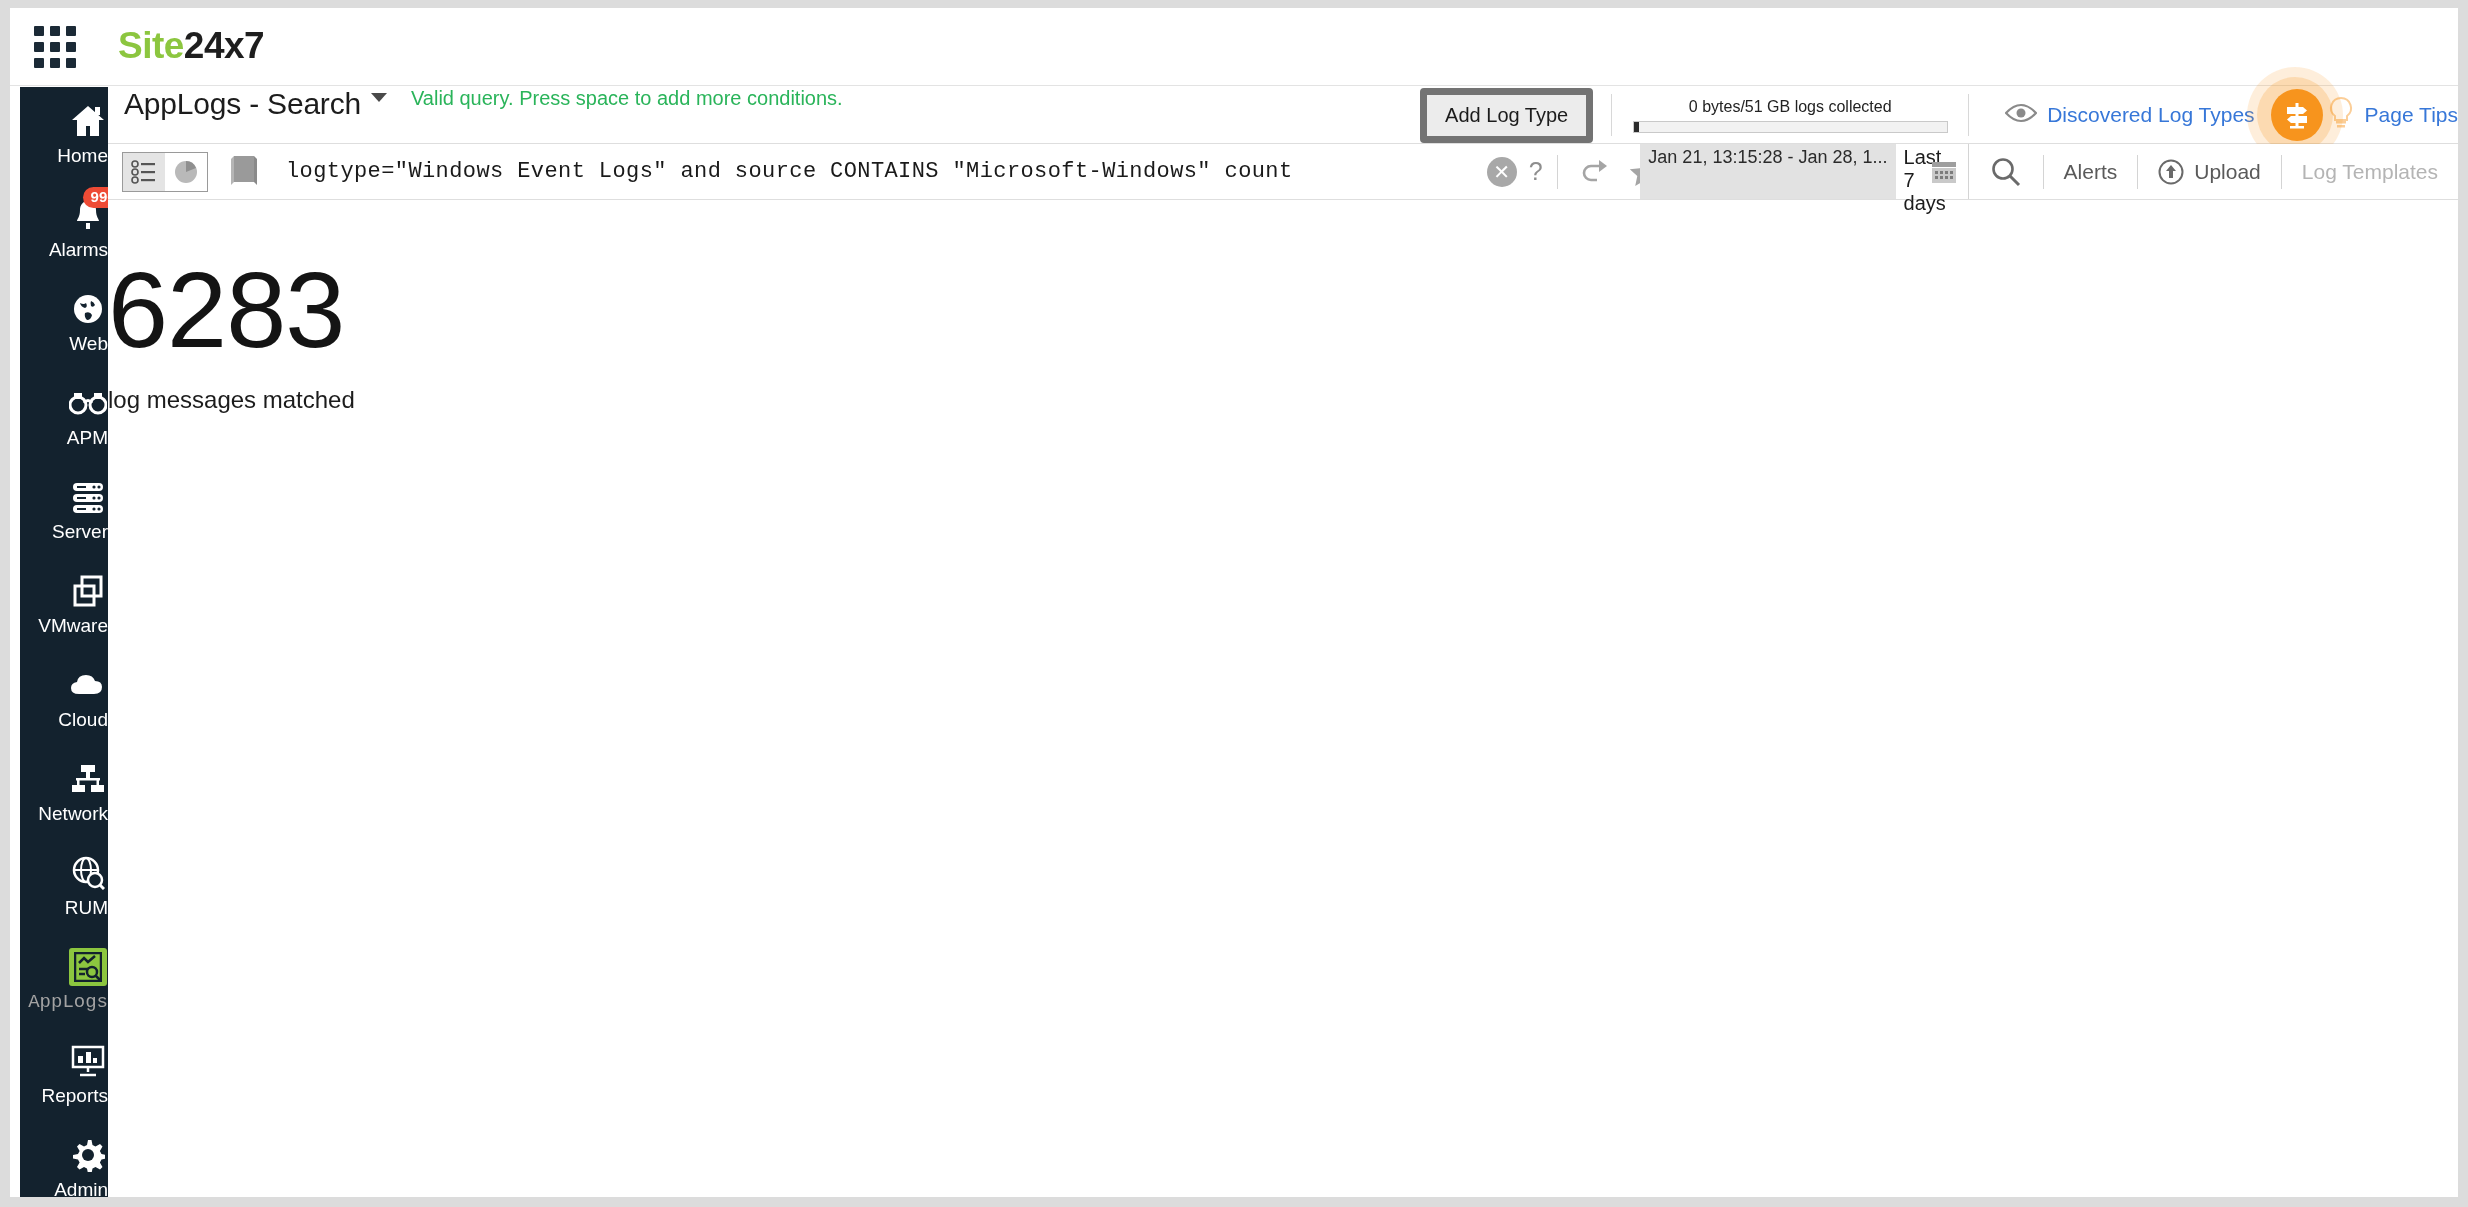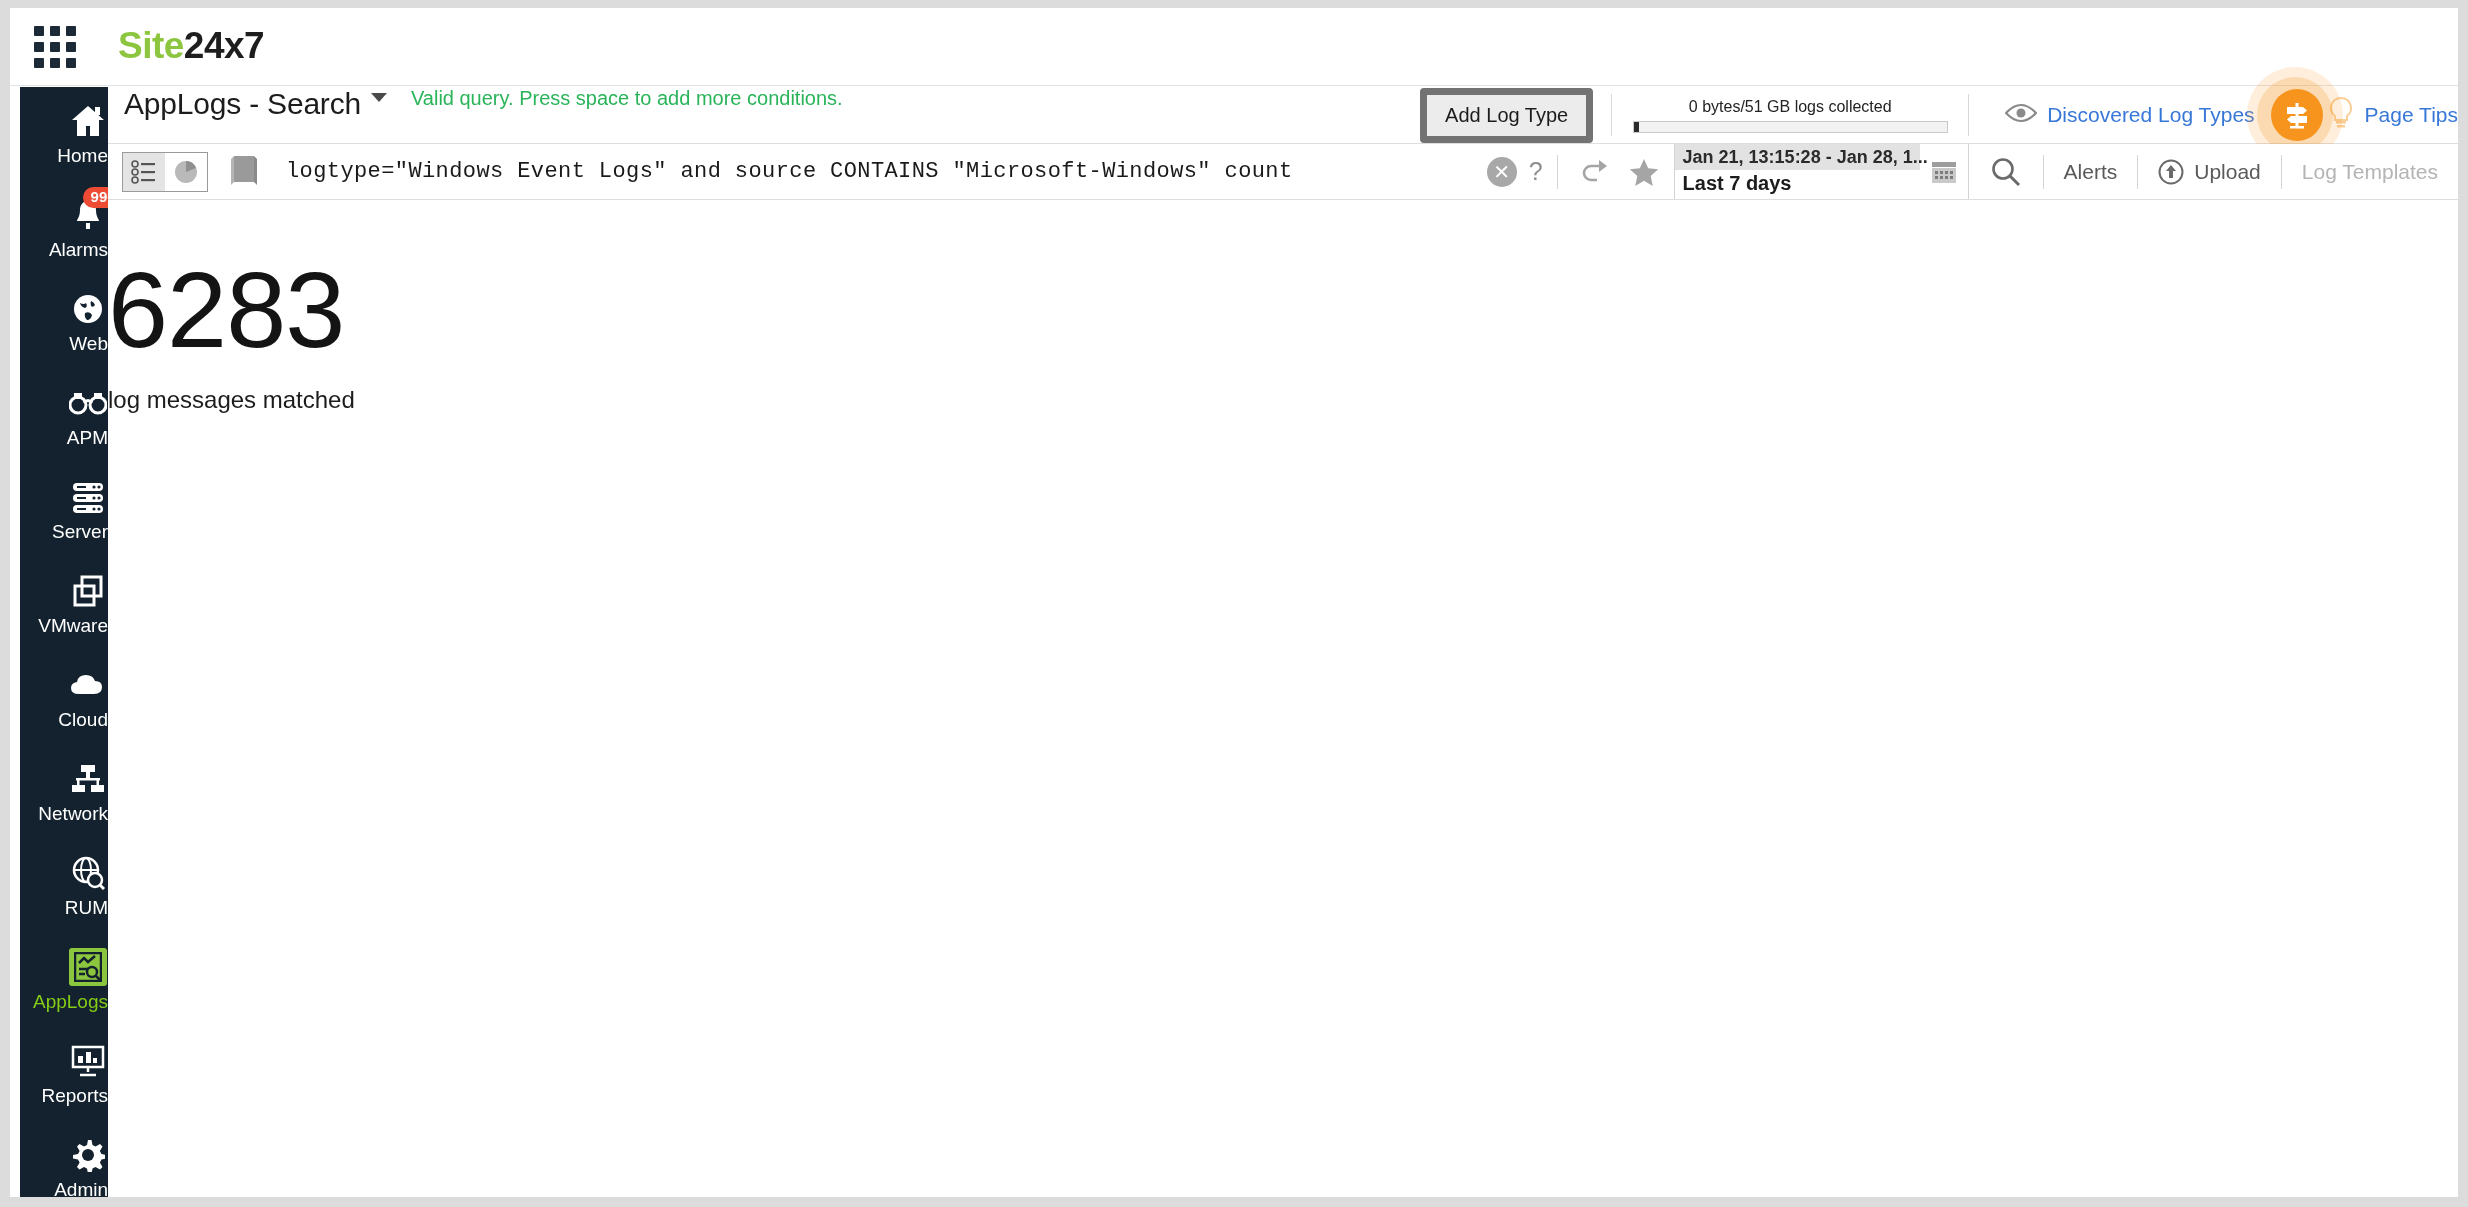--- a/index.html
+++ b/index.html
@@ -55,21 +55,21 @@
     color: #ffffff; cursor: pointer;
   }
   .side-item .ic {
     width: 40px; height: 40px;
     display: flex; align-items: center; justify-content: center;
     margin-bottom: 4px;
     position: relative;
   }
   .side-item .ic svg { display: block; }
   .side-label { font-size: 19px; line-height: 22px; white-space: nowrap; }
-  .side-item.active .side-label { color: #84cc16; }
+  .side-item.active .side-label { color: #a3a3a3; font-family: Liberation Mono, monospace; }
   .side-item.active .ic-box {
     background: #8cc63f; border-radius: 3px;
     width: 38px; height: 38px;
     display: flex; align-items: center; justify-content: center;
   }
   .badge {
     position: absolute; right: -16px; top: -8px;
     background: #ee4b35; color: #fff;
     font-size: 15px; font-weight: bold;
     border-radius: 11px; padding: 2px 8px 3px;
@@ -204,21 +204,21 @@
     font-size: 25px; color: #8e8e8e; margin-left: 12px; cursor: pointer;
   }
   .qsep { width: 1px; height: 34px; background: #d4d4d4; margin: 0 14px; }
   .icon-btn { cursor: pointer; margin: 0 9px; display: flex; align-items: center; }
   .daterange {
     display: flex; align-items: stretch;
     border-left: 1px solid #d4d4d4; border-right: 1px solid #d4d4d4;
     height: 100%; margin-left: 6px;
     cursor: pointer;
   }
-  .dr-text { display: flex; flex-direction: column; width: 245px; font-weight: bold; }
+  .dr-text { display: flex; flex-direction: row; justify-content: center; width: 245px; }
   .dr-top {
     background: #e2e2e2; color: #2b2b2b;
     font-size: 18px; padding: 3px 8px 2px; white-space: nowrap;
   }
   .dr-bot { font-size: 20px; color: #1c1c1c; padding: 2px 8px; }
   .dr-cal { display: flex; align-items: center; padding: 0 10px; }
   .search-btn { padding: 0 22px; cursor: pointer; display: flex; align-items: center; }
   .tool-link {
     font-size: 21px; color: #5a5a5a; padding: 0 20px;
     display: flex; align-items: center; gap: 10px;

